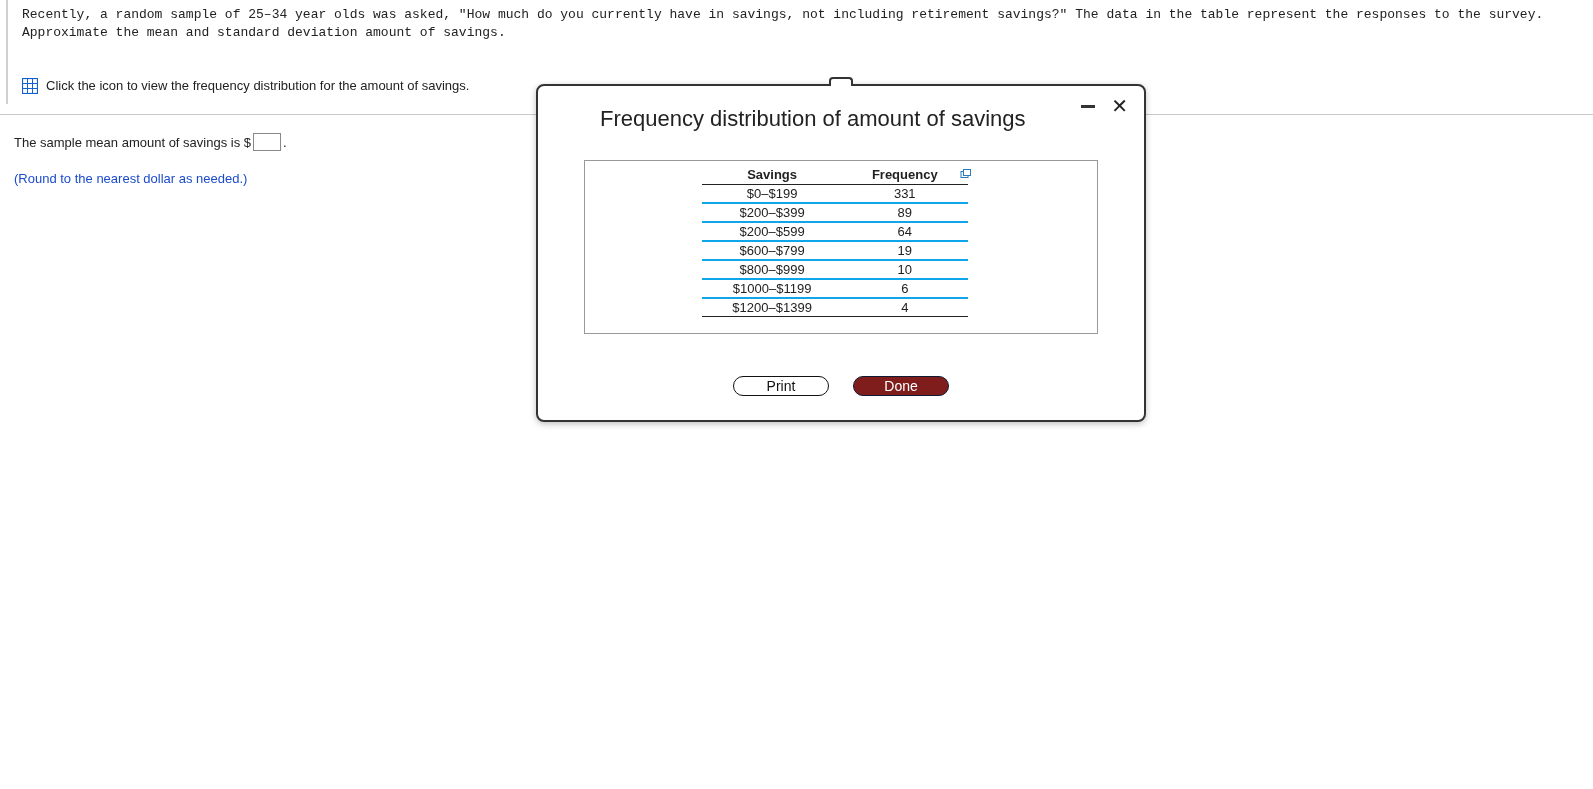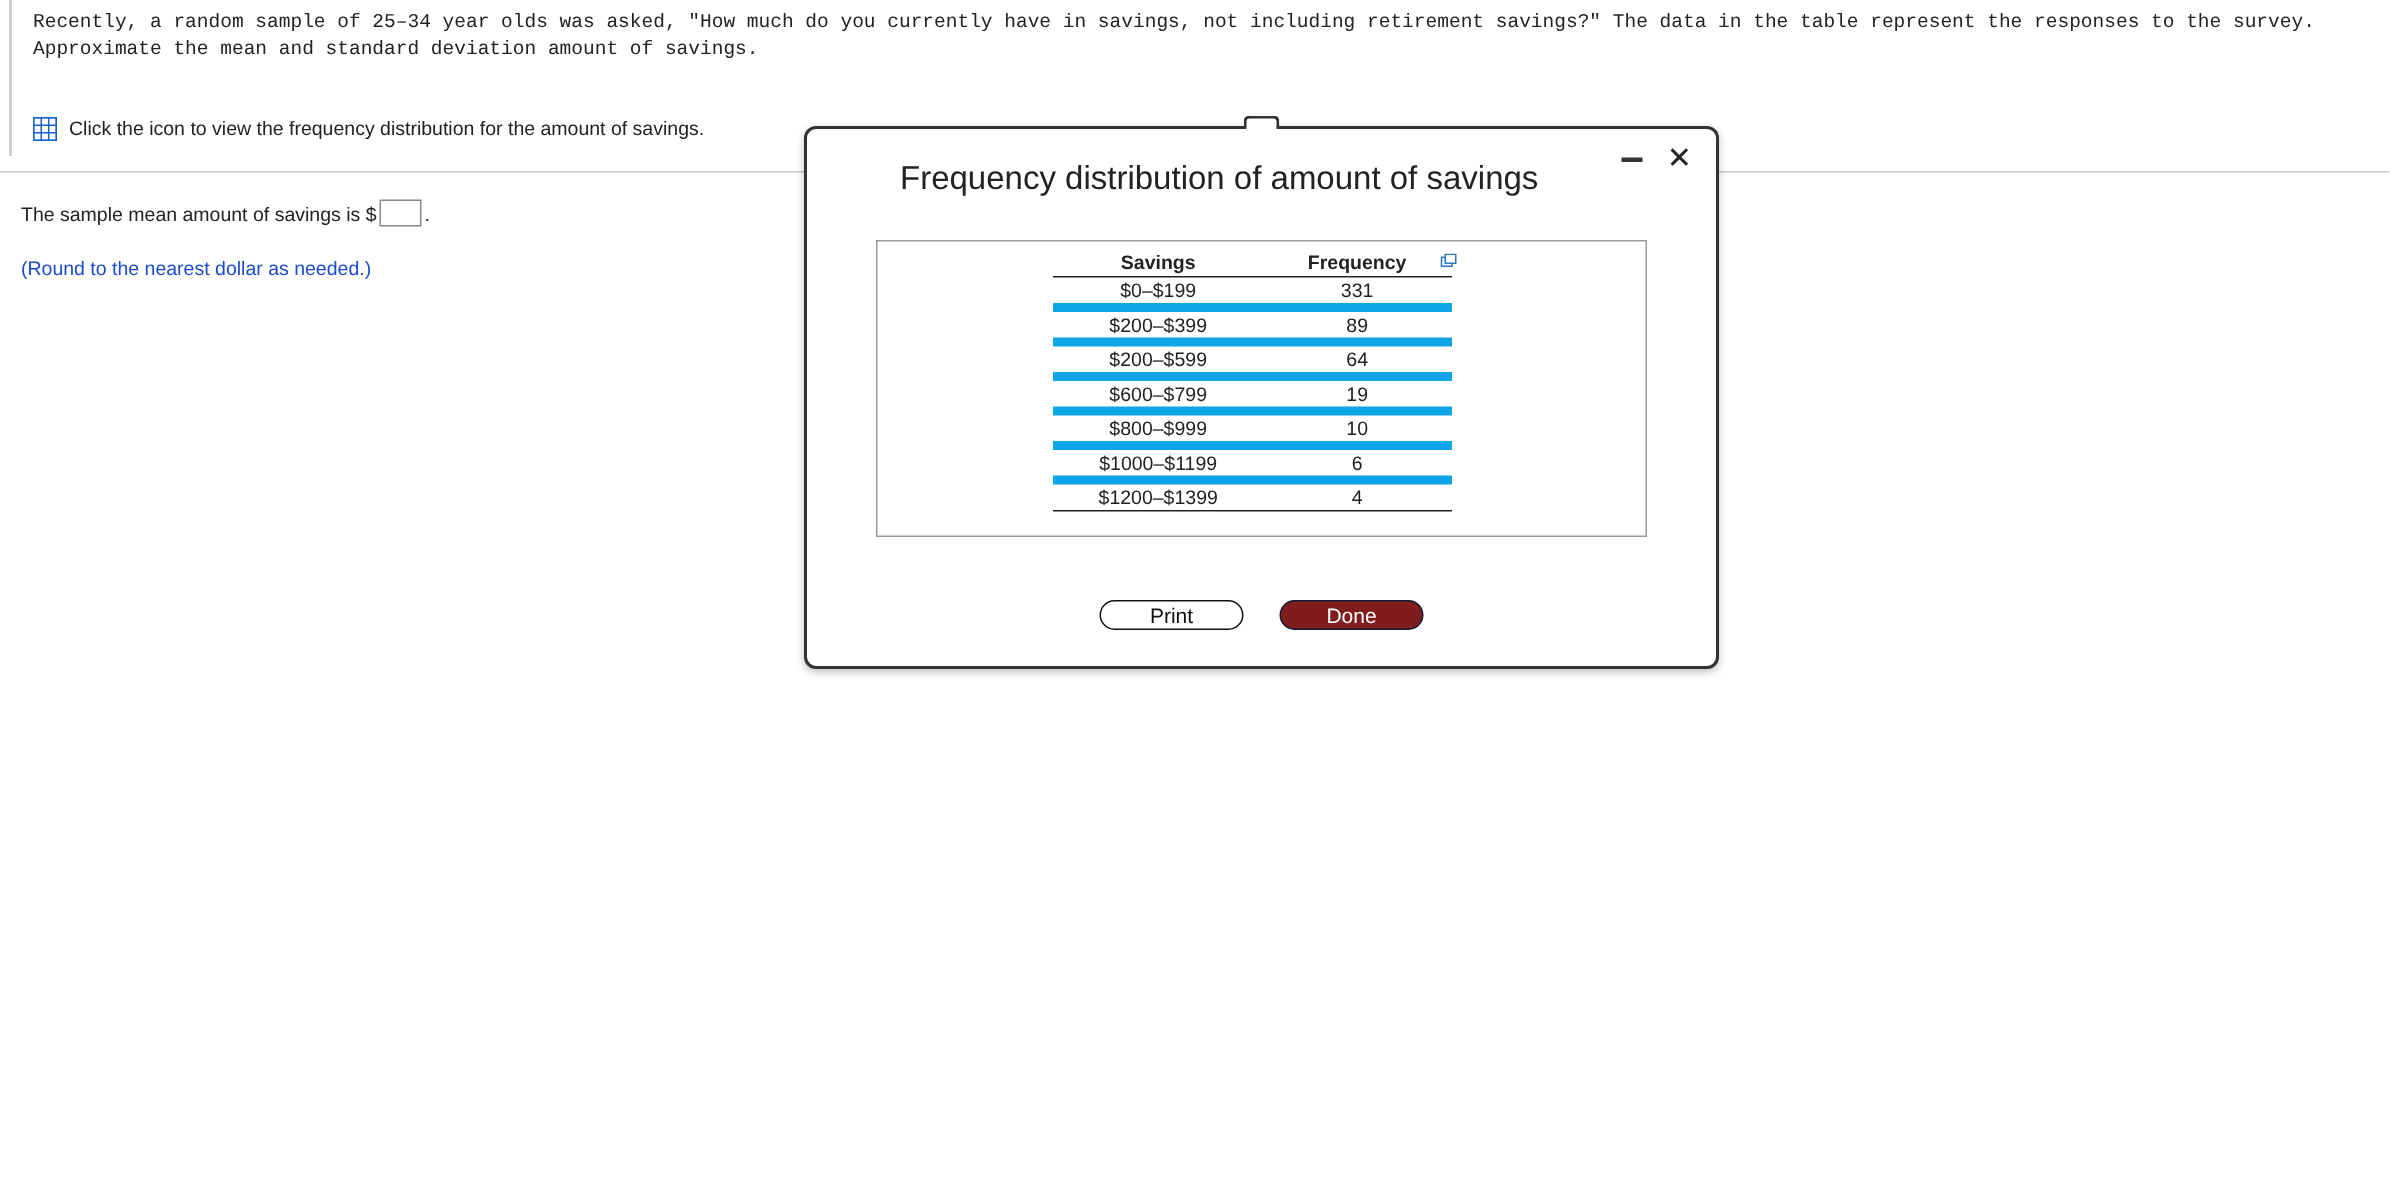--- a/index.html
+++ b/index.html
@@ -119,21 +119,21 @@
   }
   table.freq th {
     font-weight: bold;
     padding: 2px 30px;
     border-bottom: 1px solid #222;
     text-align: center;
     position: relative;
   }
   table.freq td {
     padding: 1px 30px;
-    border-bottom: 6px solid #0ea5e9;
+    border-bottom: 2px solid #0ea5e9;
     text-align: center;
   }
   table.freq tr:last-child td {
     border-bottom: 1px solid #222;
   }
   .copy-icon {
     position: absolute;
     right: -4px;
     top: 4px;
     width: 12px;

